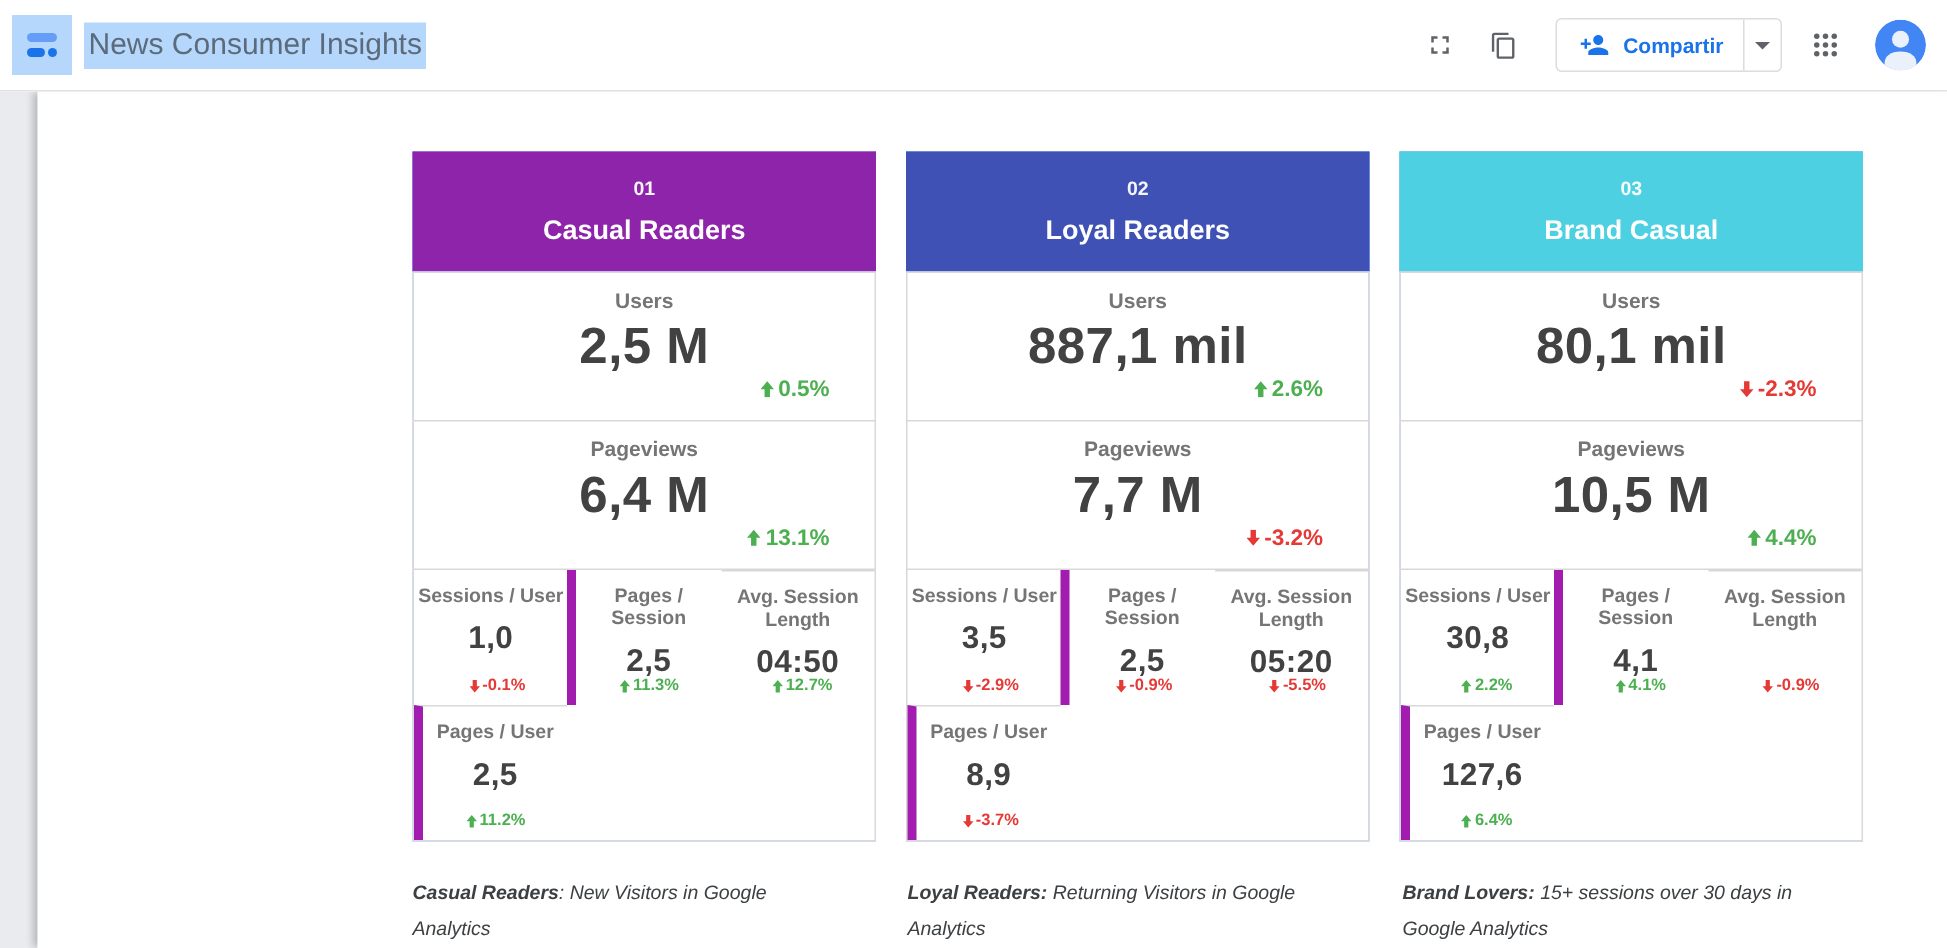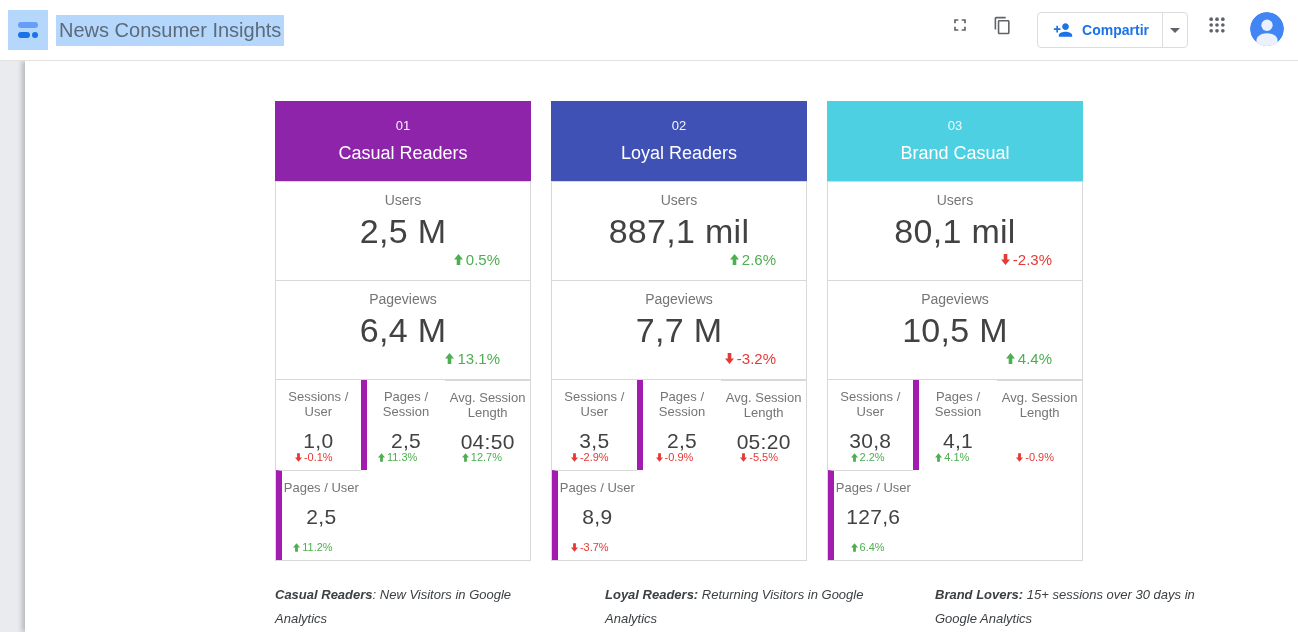--- a/index.html
+++ b/index.html
@@ -7,41 +7,41 @@
               font-family:"Liberation Sans", sans-serif; }
   .stage { position:relative; width:1298px; height:632px; }
 
   
   .topbar { position:relative; z-index:3; height:61px; background:#fff;
             border-bottom:1px solid #e2e2e2; display:flex; align-items:center;
             padding:0 14px 0 8px; }
   .logo-wrap { width:40px; height:40px; display:flex; align-items:center; justify-content:center;
                background:#b5d7fb; margin-right:8px; cursor:pointer; }
   .report-title { font-size:20px; color:#5c6b7c; background:#b5d7fb; padding:4px 3px; cursor:text; }
-  .topbar-right { margin-left:auto; display:flex; align-items:flex-start; }
+  .topbar-right { margin-left:auto; display:flex; align-items:center; }
   .icon-btn { width:26px; height:26px; display:flex; align-items:center; justify-content:center;
               cursor:pointer; margin-left:16px; }
   .share-btn { display:flex; align-items:stretch; height:36px; border:1px solid #dadce0;
                border-radius:4px; background:#fff; margin-left:22px; cursor:pointer; }
   .share-main { display:flex; align-items:center; gap:9px; padding:0 13px 0 15px;
                 color:#1a73e8; font-size:14px; font-weight:bold; }
   .share-caret { display:flex; align-items:center; justify-content:center; width:25px;
                  border-left:1px solid #dadce0; }
   .caret { width:0; height:0; border-left:5px solid transparent; border-right:5px solid transparent;
            border-top:5px solid #5f6368; }
   .avatar { width:34px; height:34px; border-radius:50%; overflow:hidden; margin-left:20px; cursor:pointer; }
 
   
   .gutter { position:absolute; left:0; top:61px; bottom:0; width:25px; background:#e9ebee; }
   .canvas { position:absolute; left:25px; top:61px; right:0; bottom:0; background:#fff;
             box-shadow:-3px 0 5px rgba(0,0,0,0.22); }
 
   
   .cards { position:absolute; left:250px; top:40px; display:flex; gap:20px; }
-  .card { width:256px; background:#3b82f6; }
+  .card { width:309px; background:#3b82f6;font-weight:bold; }
   .card-header { height:80px; color:#fff; text-align:center; display:flex; flex-direction:column;
                  justify-content:center; gap:10px; cursor:pointer; }
   .card-number { font-size:13px; opacity:.95; }
   .card-title { font-size:18px; }
   .box { border:1px solid #d8d8d8; margin-top:-1px; background:#fff; }
   .card-header + .box { margin-top:0; }
   .section { height:100px; position:relative; text-align:center; }
   .label { font-size:14px; color:#757575; padding-top:10px; }
   .value { font-size:34px; color:#424242; margin-top:4px; letter-spacing:.3px; }
   .delta { position:absolute; right:30px; bottom:12px; font-size:15px;

